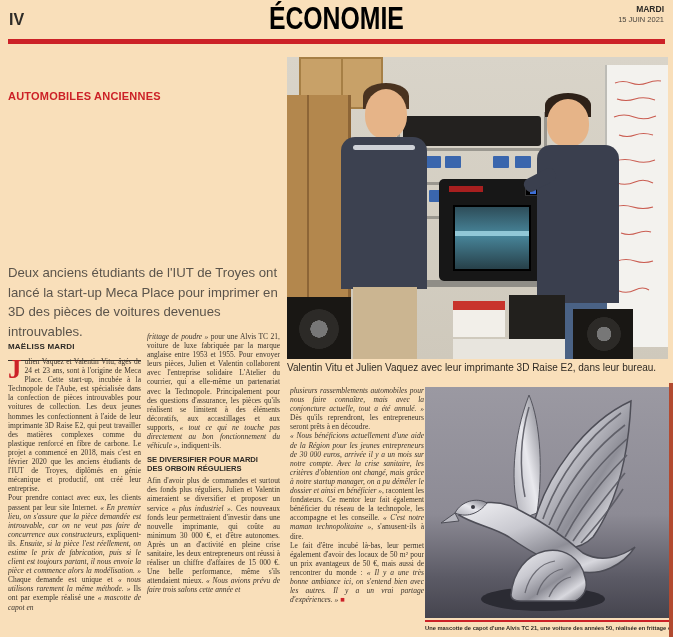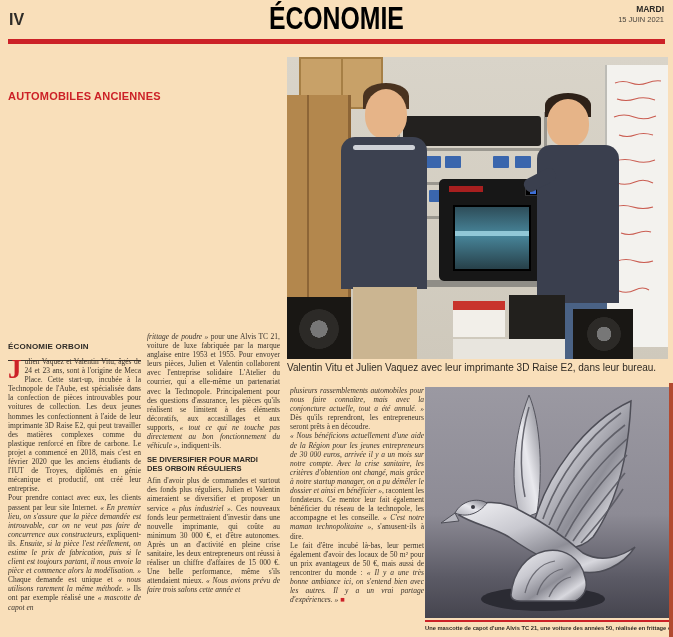--- a/index.html
+++ b/index.html
@@ -91,22 +91,23 @@
 
   <div class="pageno" data-interactable="false">IV</div>
   <div class="section-title" data-interactable="false"><span>ÉCONOMIE</span></div>
   <div class="date-block" data-interactable="false">
     <div class="date-day" data-interactable="false">MARDI</div>
     <div class="date-full" data-interactable="false">15 JUIN 2021</div>
   </div>
   <div class="masthead-rule" data-interactable="false"></div>
 
   <div class="kicker" data-interactable="false">AUTOMOBILES ANCIENNES</div>
+  <p class="standfirst" data-interactable="false">Deux anciens étudiants de l'IUT de Troyes ont lancé la start-up Meca Place pour imprimer en 3D des pièces de voitures devenues introuvables.</p>
   <div class="byline-wrap" data-interactable="false">
-    <span class="byline" data-interactable="false">ÉCONOMIE ORBOIN</span>
+    <span class="byline" data-interactable="false">MAËLISS MARDI</span>
     <div class="byline-rule" data-interactable="false"></div>
   </div>
 
   <div class="col col-0" data-interactable="false">
       <p class="body-para" data-interactable="false"><span class="dropcap" data-interactable="false">J</span><span>ulien Vaquez et Valentin Vitu, âgés de 24 et 23 ans, sont à l'origine de Meca Place. Cette start-up, incubée à la Technopole de l'Aube, est spécialisée dans la confection de pièces introuvables pour voitures de collection. Les deux jeunes hommes les confectionnent à l'aide de leur imprimante 3D Raise E2, qui peut travailler des matières complexes comme du plastique renforcé en fibre de carbone. Le projet a commencé en 2018, mais c'est en février 2020 que les anciens étudiants de l'IUT de Troyes, diplômés en génie mécanique et productif, ont créé leur entreprise.</span></p>
       <p class="body-para" data-interactable="false"><span>Pour prendre contact avec eux, les clients passent par leur site Internet. </span><span class="it">« En premier lieu, on s'assure que la pièce demandée est introuvable, car on ne veut pas faire de concurrence aux constructeurs, </span><span>expliquent-ils. </span><span class="it">Ensuite, si la pièce l'est réellement, on estime le prix de fabrication, puis si le client est toujours partant, il nous envoie la pièce et commence alors la modélisation. »</span><span> Chaque demande est unique et </span><span class="it">« nous utilisons rarement la même méthode. »</span><span> Ils ont par exemple réalisé une </span><span class="it">« mascotte de capot en</span></p>
     </div>
   <div class="col col-1" data-interactable="false">
       <p class="body-para" data-interactable="false"><span class="it">frittage de poudre »</span><span> pour une Alvis TC 21, voiture de luxe fabriquée par la marque anglaise entre 1953 et 1955. Pour envoyer leurs pièces, Julien et Valentin collaborent avec l'entreprise solidaire L'Atelier du courrier, qui a elle-même un partenariat avec la Technopole. Principalement pour des questions d'assurance, les pièces qu'ils réalisent se limitent à des éléments décoratifs, aux accastillages et aux supports, </span><span class="it">« tout ce qui ne touche pas directement au bon fonctionnement du véhicule »</span><span>, indiquent-ils.</span></p>
       <div class="subhead" data-interactable="false">

